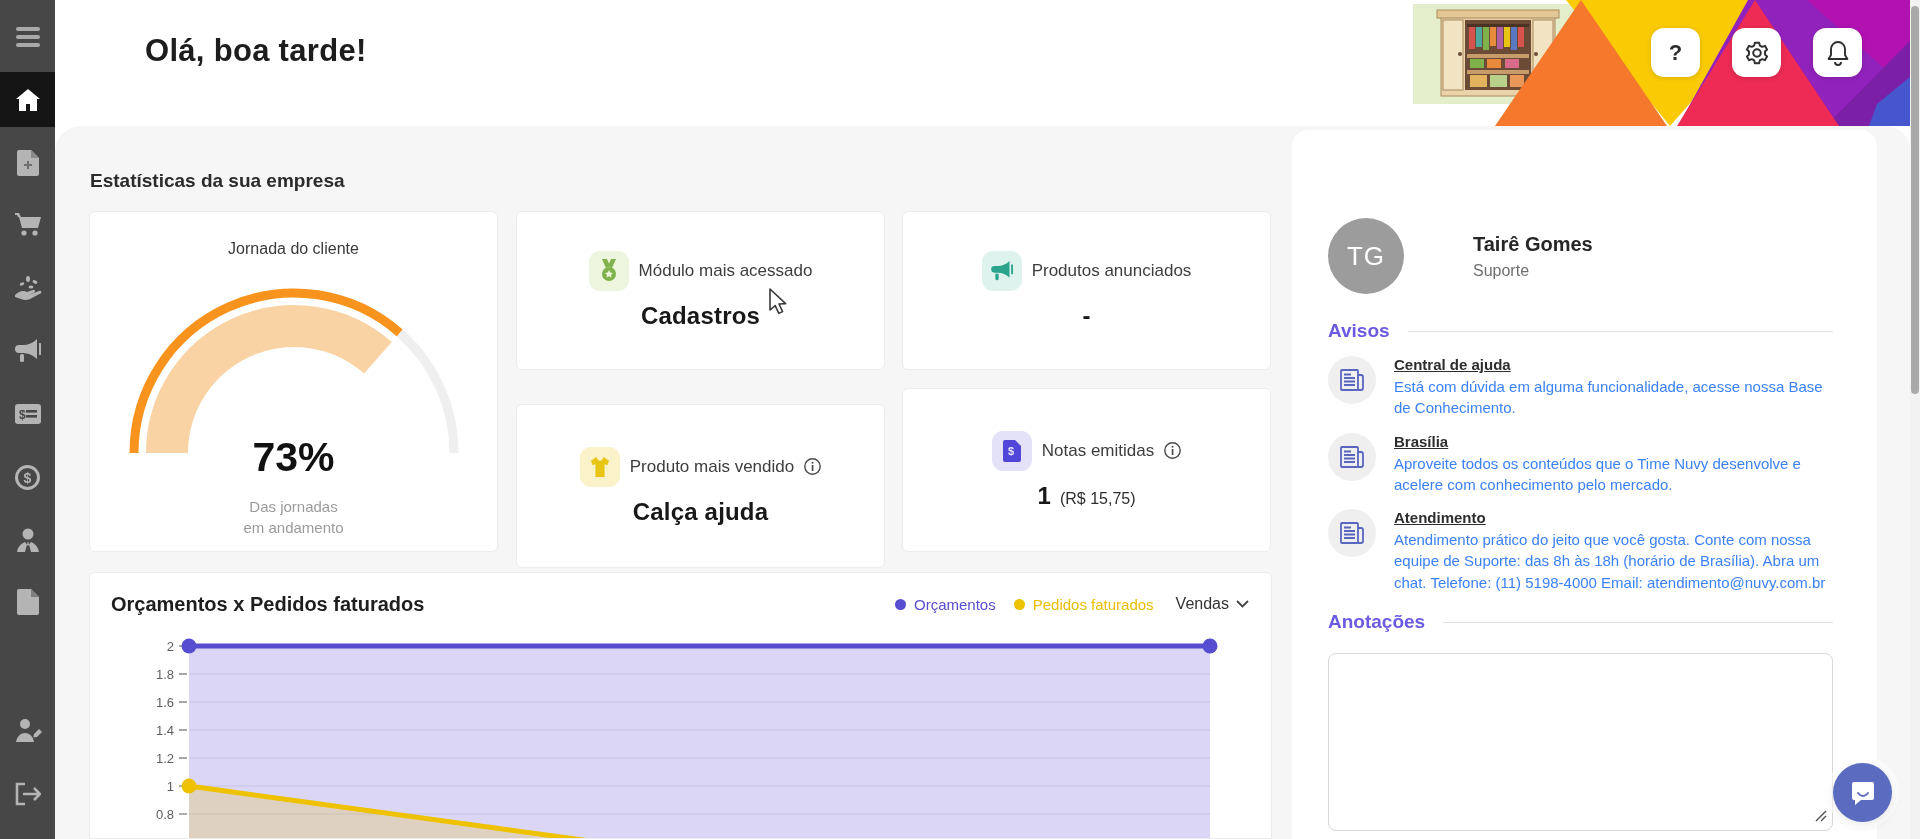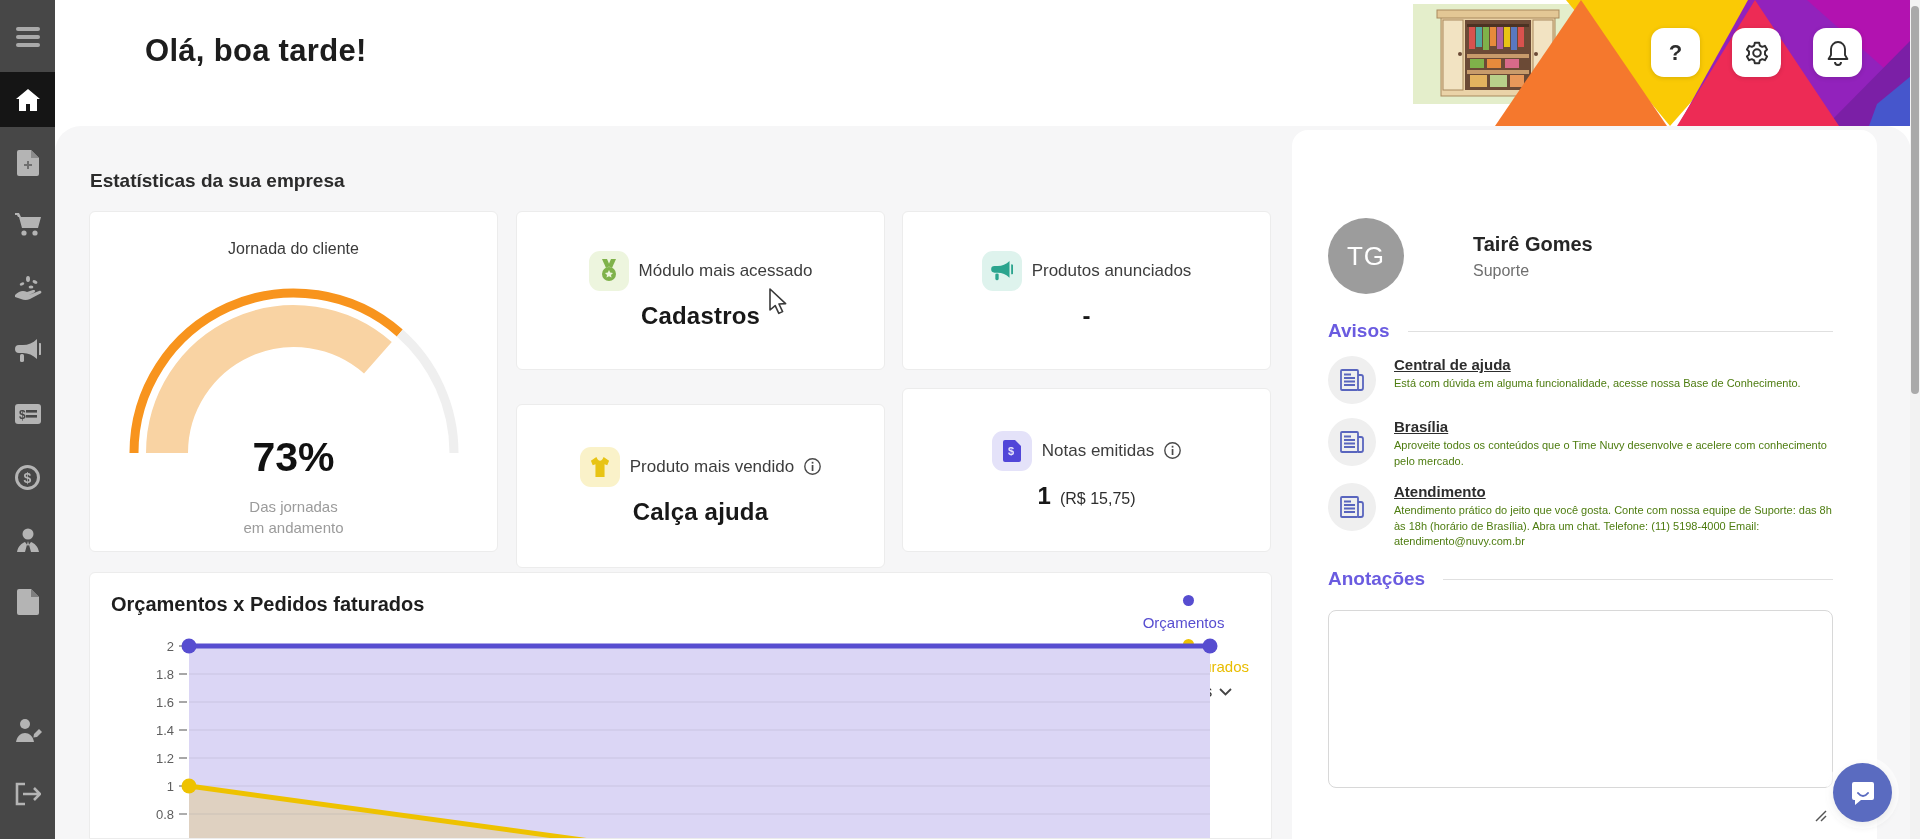--- a/index.html
+++ b/index.html
@@ -36,40 +36,40 @@
   .info-ic { color:#4a4a4a; display:inline-flex; }
 
   
   .gauge-title { position:absolute; left:0; width:100%; top:28px; text-align:center; font-size:16px; color:#3a3a3a; }
   .gauge-svg { position:absolute; left:24px; top:56px; }
   .gauge-num { position:absolute; left:0; width:100%; top:222px; text-align:center; font-size:41px; font-weight:800; color:#111; }
   .gauge-desc { position:absolute; left:0; width:100%; top:284px; text-align:center; font-size:15px; color:#9B9B9B; line-height:1.4; }
 
   
   .chart-title { position:absolute; left:21px; top:20px; font-size:20px; font-weight:700; color:#1e1e1e; }
-  .legend { position:absolute; right:22px; top:22px; display:flex; align-items:center; gap:8px; font-size:15px;flex-direction:column; }
+  .legend { position:absolute; right:22px; top:22px; display:flex; align-items:center; gap:8px; font-size:15px; }
   .dot { width:11px; height:11px; border-radius:50%; display:inline-block; }
   .lg-orc { color:#574DD0; margin-right:10px; }
   .lg-ped { color:#E9BD00; }
   .vendas { display:flex; align-items:center; gap:7px; margin-left:14px; font-size:16px; color:#333; cursor:pointer; }
 
   
   .panel { position:absolute; left:1292px; top:130px; width:585px; height:709px; background:#fff; border-radius:16px 16px 0 0; padding:88px 44px 0 36px; }
   .user-row { display:flex; align-items:center;gap:47px; }
   .avatar { width:76px; height:76px; border-radius:50%; background:#9C9C9C; color:#fff; display:flex; align-items:center; justify-content:center; font-size:26px; letter-spacing:1px; }
   .user-meta { margin-left:22px; }
   .user-name { font-size:20px; font-weight:700; color:#262626; }
   .user-role { font-size:16px; color:#6F6F6F; margin-top:6px; }
   .sec-head { display:flex; align-items:center; gap:18px; margin-top:26px; }
   .sec-title { font-size:19px; font-weight:700; color:#6A5BE0; white-space:nowrap; }
   .sec-line { flex:1; height:1px; background:#E0E0E0; }
   .aviso { display:flex; gap:18px; margin-top:14px; }
   .aviso-ic { flex:0 0 48px; width:48px; height:48px; border-radius:50%; background:#EFEFEF; display:flex; align-items:center; justify-content:center; color:#5965BE; }
   .aviso-title { font-size:15px; font-weight:700; color:#2d2d2d; text-decoration:underline; cursor:pointer; }
-  .aviso-text { font-size:11px; color:#4d7c0f; line-height:1.42; margin-top:3px; }
+  .aviso-text { font-size:15px; color:#3b82f6; line-height:1.42; margin-top:3px; }
   .notes { margin-top:20px; width:100%; height:178px; border:1px solid #D8D8D8; border-radius:8px; resize:none; outline:none; font-family:"Liberation Sans",sans-serif; font-size:15px; padding:10px; color:#333; }
   .resize-glyph { position:absolute; left:1813px; top:808px; color:#555; z-index:6; }
 
   .chat-fab { position:absolute; left:1833px; top:763px; width:59px; height:59px; border-radius:50%; background:#5A6BC0;
     display:flex; align-items:center; justify-content:center; box-shadow:0 0 0 7px rgba(255,255,255,.55), 0 3px 8px rgba(0,0,0,.18); cursor:pointer; z-index:45; }
 
   
   .scrollbar { position:absolute; right:0; top:0; width:10px; height:839px; background:#F2F2F2; z-index:60; }
   .scroll-thumb { position:absolute; left:1px; top:6px; width:8px; height:388px; border-radius:4px; background:#A9A9A9; }
 

